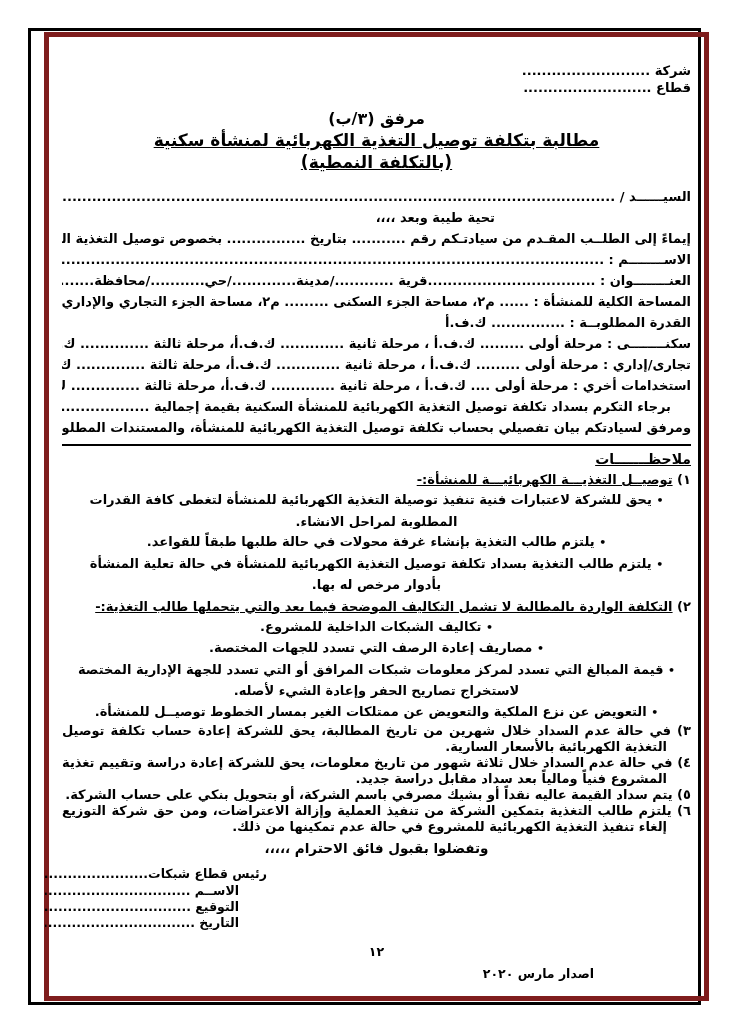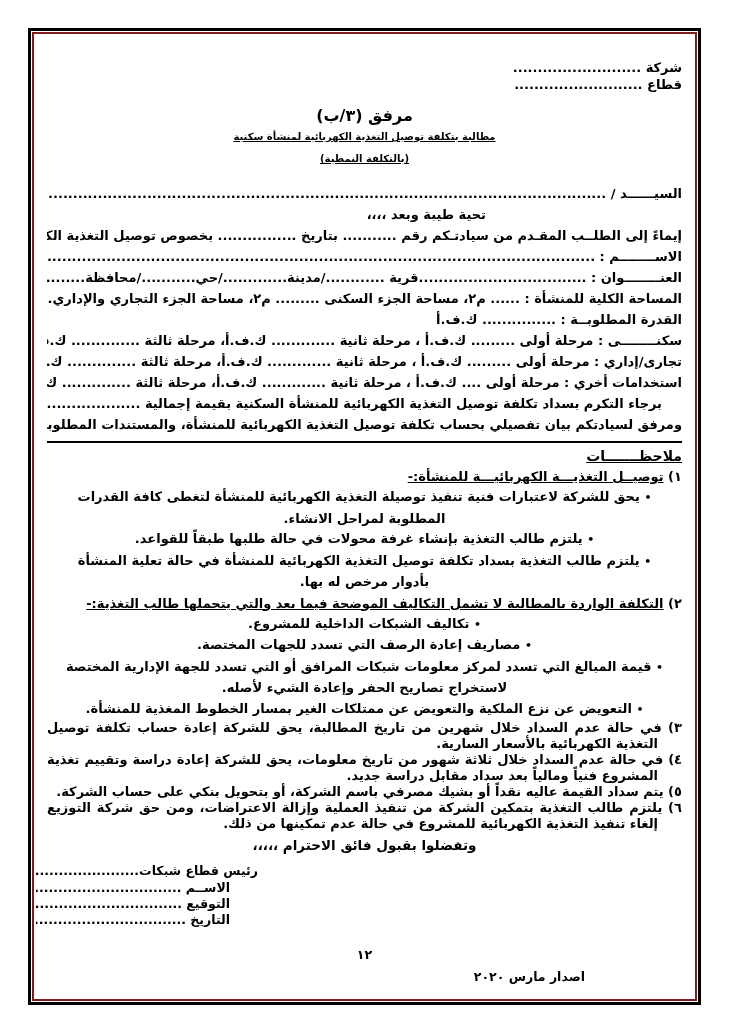--- a/index.html
+++ b/index.html
@@ -13,35 +13,36 @@
   }
   .frame {
     position:absolute; left:28px; top:28px;
     width:673px; height:977px;
     border:3px solid #000;
     padding:1px;
     background:#fff;
   }
   .frame-inner {
     width:100%; height:100%;
-    border:2px solid #7f1d1d;
+    border:5px solid #7f1d1d;
     position:relative;
+    margin-left:12px;
   }
   .content {
     position:absolute; top:0; left:0; right:0; bottom:0;
     padding:25px 13px 0 13px;
     direction:rtl;
     text-align:right;
     font-size:13px;
     line-height:21px;
   }
   .letterhead div { font-size:13px; line-height:17px; white-space:nowrap; overflow:hidden; }
   .center { text-align:center; }
   .annex { margin-top:13px; font-size:16px; line-height:20px; }
-  .title-line { font-size:10px; line-height:22px; }
+  .title-line { font-size:17px; line-height:22px; }
   .u { text-decoration:underline; }
   .addressee { margin-top:13px; white-space:nowrap; overflow:hidden; }
   .line { white-space:nowrap; overflow:hidden; }
   .greeting { margin-right:196px; }
   .indent1 { padding-right:20px; }
   .sep {
     border:0; border-top:2px solid #000;
     margin:6px 0 3px 0;
   }
   .notes-heading { font-size:14px; line-height:20px; }
@@ -98,21 +99,21 @@
 
       <div class="note-head"><span>١)</span> <span class="u">توصيــل التغذيـــة الكهربائيـــة للمنشأة:-</span></div>
       <div class="bullet-line"><span class="bullet-mark">•</span> <span>يحق للشركة لاعتبارات فنية تنفيذ توصيلة التغذية الكهربائية للمنشأة لتغطى كافة القدرات المطلوبة لمراحل الانشاء.</span></div>
       <div class="bullet-line"><span class="bullet-mark">•</span> <span>يلتزم طالب التغذية بإنشاء غرفة محولات في حالة طلبها طبقاً للقواعد.</span></div>
       <div class="bullet-line"><span class="bullet-mark">•</span> <span>يلتزم طالب التغذية بسداد تكلفة توصيل التغذية الكهربائية للمنشأة في حالة تعلية المنشأة بأدوار مرخص له بها.</span></div>
 
       <div class="note-head"><span>٢)</span> <span class="u">التكلفة الواردة بالمطالبة لا تشمل التكاليف الموضحة فيما بعد والتي يتحملها طالب التغذية:-</span></div>
       <div class="bullet-line"><span class="bullet-mark">•</span> <span>تكاليف الشبكات الداخلية للمشروع.</span></div>
       <div class="bullet-line"><span class="bullet-mark">•</span> <span>مصاريف إعادة الرصف التي تسدد للجهات المختصة.</span></div>
       <div class="bullet-line"><span class="bullet-mark">•</span> <span>قيمة المبالغ التي تسدد لمركز معلومات شبكات المرافق أو التي تسدد للجهة الإدارية المختصة لاستخراج تصاريح الحفر وإعادة الشيء لأصله.</span></div>
-      <div class="bullet-line"><span class="bullet-mark">•</span> <span>التعويض عن نزع الملكية والتعويض عن ممتلكات الغير بمسار الخطوط المغذية للمنشأة.</span></div>
+      <div class="bullet-line"><span class="bullet-mark">•</span> <span>التعويض عن نزع الملكية والتعويض عن ممتلكات الغير بمسار الخطوط توصيــل للمنشأة.</span></div>
 
       <div class="note-item"><span>٣)</span> <span>في حالة عدم السداد خلال شهرين من تاريخ المطالبة، يحق للشركة إعادة حساب تكلفة توصيل التغذية الكهربائية بالأسعار السارية.</span></div>
       <div class="note-item"><span>٤)</span> <span>في حالة عدم السداد خلال ثلاثة شهور من تاريخ معلومات، يحق للشركة إعادة دراسة وتقييم تغذية المشروع فنياً ومالياً بعد سداد مقابل دراسة جديد.</span></div>
       <div class="note-item"><span>٥)</span> <span>يتم سداد القيمة عاليه نقداً أو بشيك مصرفي باسم الشركة، أو بتحويل بنكي على حساب الشركة.</span></div>
       <div class="note-item"><span>٦)</span> <span>يلتزم طالب التغذية بتمكين الشركة من تنفيذ العملية وإزالة الاعتراضات، ومن حق شركة التوزيع إلغاء تنفيذ التغذية الكهربائية للمشروع في حالة عدم تمكينها من ذلك.</span></div>
 
       <div class="center closing">وتفضلوا بقبول فائق الاحترام ،،،،،</div>
 
       <div class="sig-block">
         <div class="sig-first">رئيس قطاع شبكات...............................</div>

